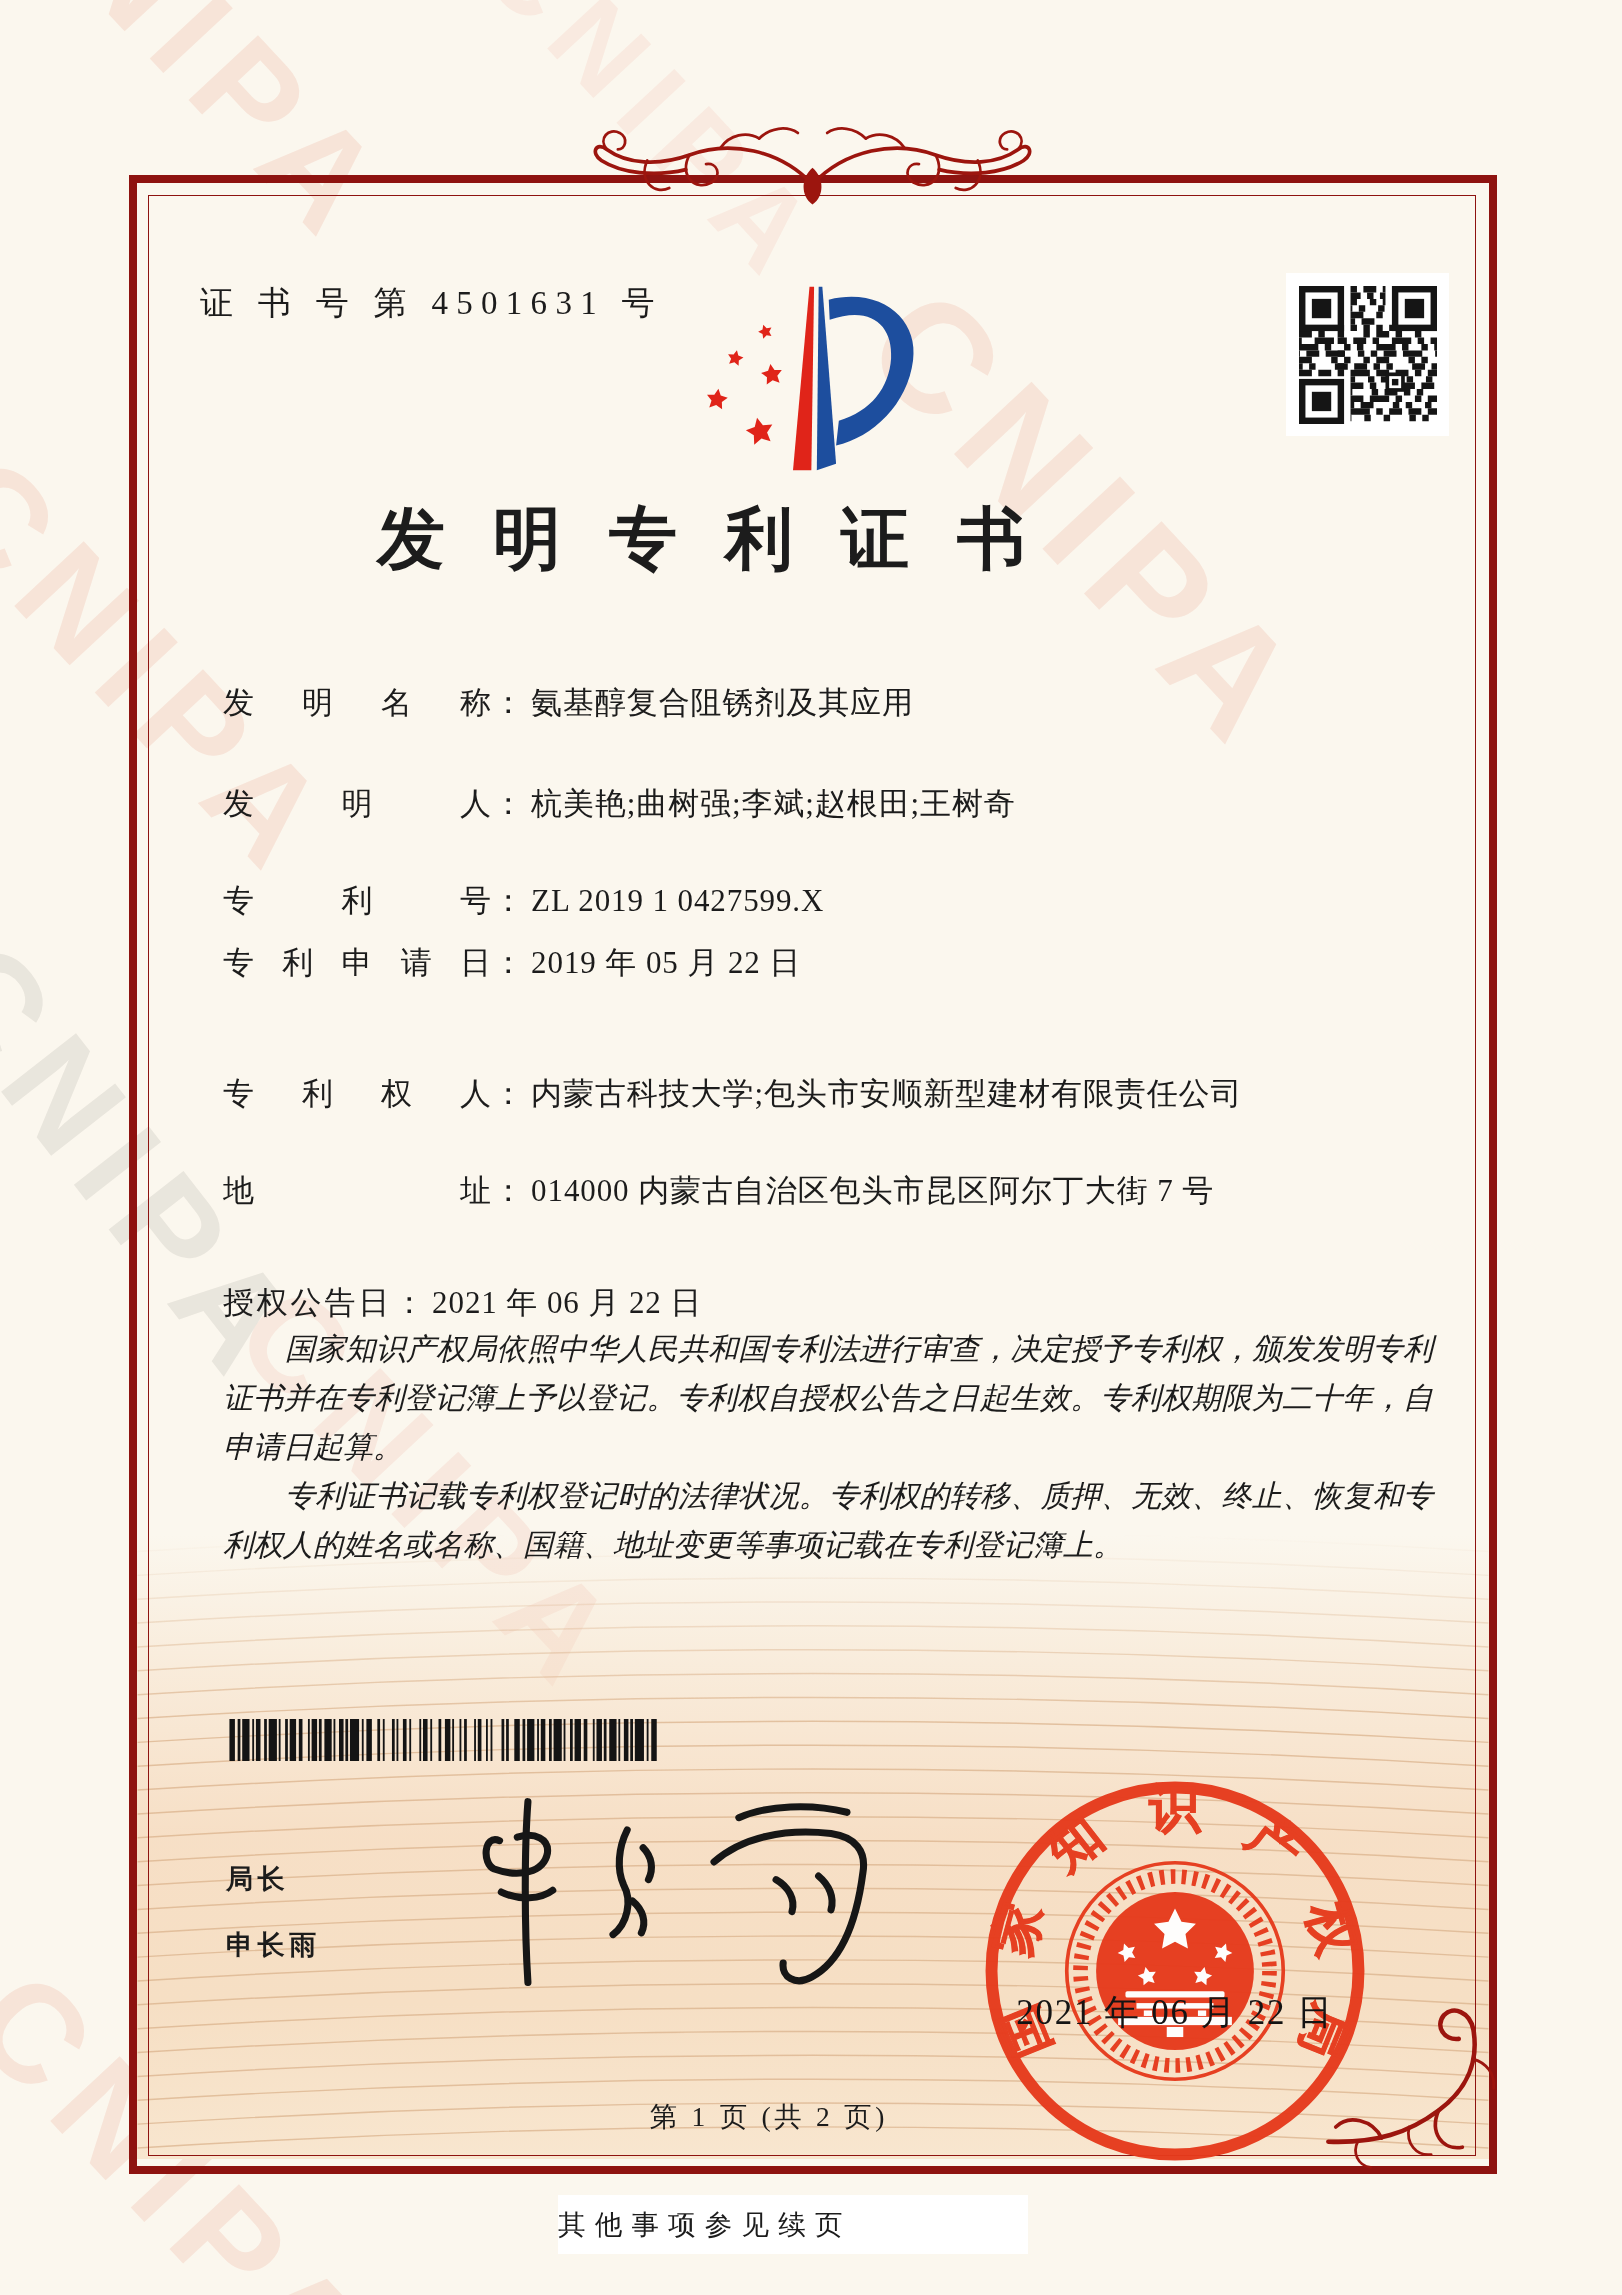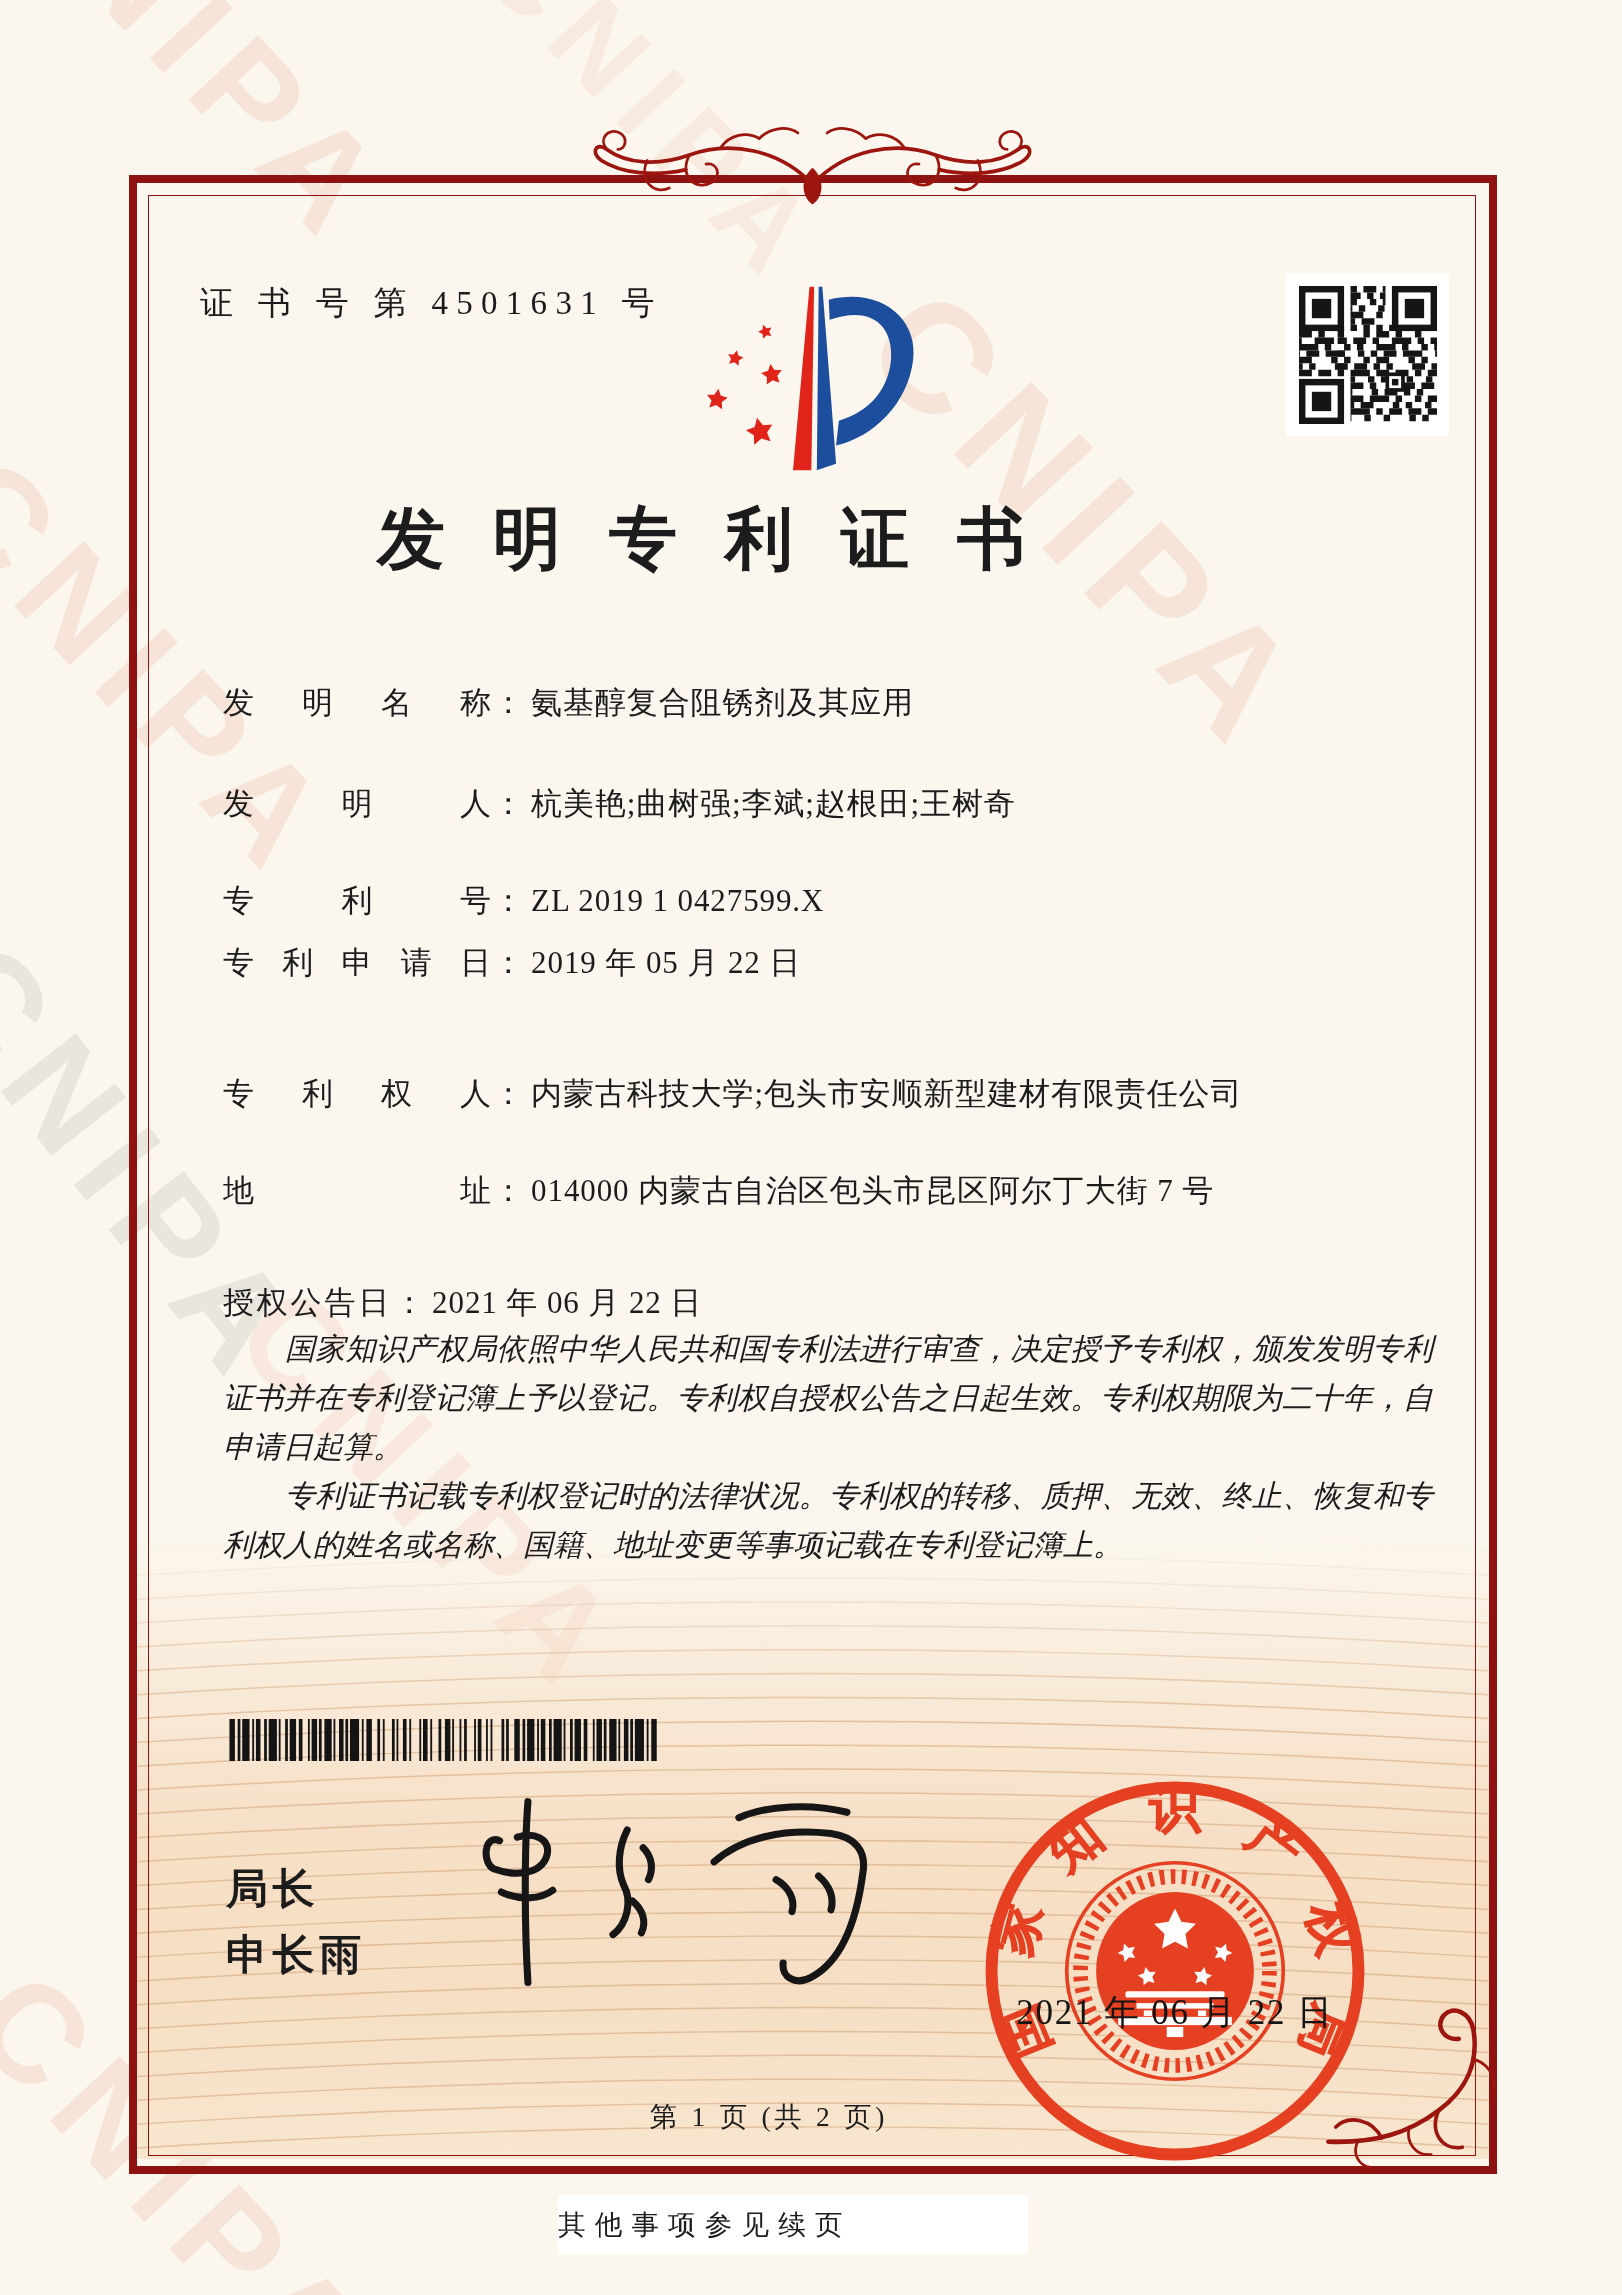--- a/index.html
+++ b/index.html
@@ -33,21 +33,21 @@
   
   .waves-zone{position:absolute;left:137px;top:1535px;width:1352px;height:624px;z-index:1;
      background:linear-gradient(180deg,rgba(246,222,196,0) 0%,rgba(246,221,194,0.45) 22%,
                 rgba(246,219,191,0.85) 48%,#f6dfc4 75%,#f8e6cf 100%);}
   .waves-zone svg{-webkit-mask-image:linear-gradient(180deg,transparent,#000 30%);
                   mask-image:linear-gradient(180deg,transparent,#000 30%);}
   
   .barcode{left:228px;top:1719px;z-index:5;}
   
   .sig-label{left:226px;font-family:Liberation Mono, monospace;
-             font-weight:700;font-size:42px;letter-spacing:4.6px;z-index:5;}
+             font-weight:700;font-size:27px;letter-spacing:4.6px;z-index:5;}
   .signature{left:395px;top:1791px;z-index:5;}
   
   .seal{left:975px;top:1771px;z-index:4;opacity:0.96;}
   .sealch{font-size:56px;font-weight:700;fill:#e63a1c;stroke:#e63a1c;stroke-width:1px;
           text-anchor:middle;font-family:"Liberation Serif","DejaVu Serif",serif;}
   .seal-date{left:973px;top:1989px;width:404px;text-align:center;font-size:35px;
              letter-spacing:1.8px;color:#141414;z-index:6;white-space:nowrap;}
   
   .page-info{left:129px;top:2099px;width:1280px;text-align:center;font-size:27.5px;
              letter-spacing:3.7px;z-index:5;}

